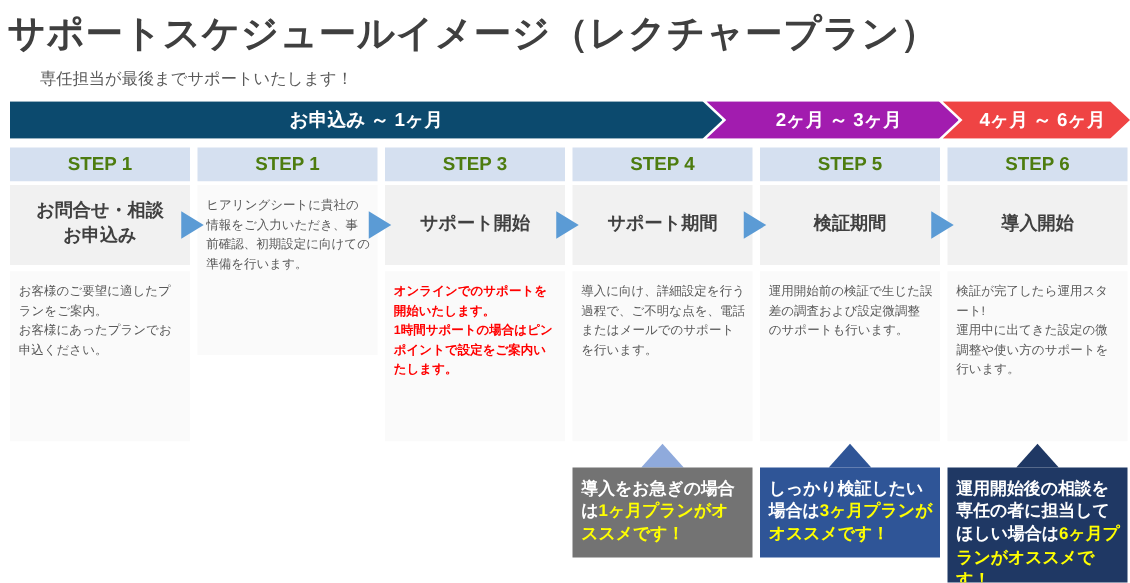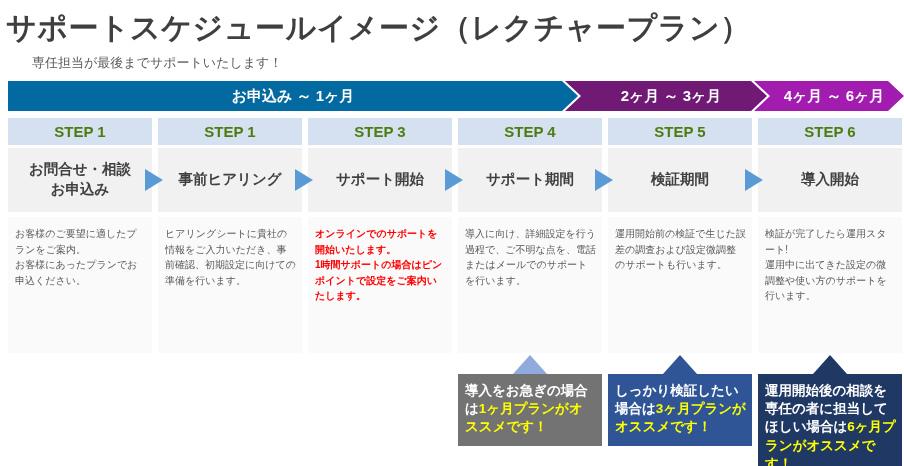--- a/index.html
+++ b/index.html
@@ -140,27 +140,27 @@
 </style>
 </head>
 <body>
 
 <div class="page">
 
   <h1 class="page-title">サポートスケジュールイメージ（レクチャープラン）</h1>
   <div class="page-subtitle">専任担当が最後までサポートいたします！</div>
 
   <div class="timeline">
-    <div class="time-bar first" style="background-color: #0369a1;">
+    <div class="time-bar first" style="background-color: #0c4a6e;">
       <span>お申込み ～ 1ヶ月</span>
     </div>
-    <div class="time-bar chev second" style="background-color: #701a75;">
+    <div class="time-bar chev second" style="background-color: #a21caf;">
       <span>2ヶ月 ～ 3ヶ月</span>
     </div>
-    <div class="time-bar chev third" style="background-color: #a21caf;">
+    <div class="time-bar chev third" style="background-color: #ef4444;">
       <span>4ヶ月 ～ 6ヶ月</span>
     </div>
   </div>
 
   <div class="steps">
 
     <div class="flow-arrow"></div>
     <div class="flow-arrow"></div>
     <div class="flow-arrow"></div>
     <div class="flow-arrow"></div>
@@ -169,21 +169,20 @@
     <div class="step-col">
       <div class="step-header">STEP 1</div>
       <div class="step-title">お問合せ・相談
 お申込み</div>
       <div class="step-desc">お客様のご要望に適したプランをご案内。
 お客様にあったプランでお申込ください。</div>
     </div>
 
     <div class="step-col">
       <div class="step-header">STEP 1</div>
-      <div class="step-title">事前ヒアリング</div>
       <div class="step-desc">ヒアリングシートに貴社の情報をご入力いただき、事前確認、初期設定に向けての準備を行います。</div>
     </div>
 
     <div class="step-col">
       <div class="step-header">STEP 3</div>
       <div class="step-title">サポート開始</div>
       <div class="step-desc emphasis">オンラインでのサポートを開始いたします。
 1時間サポートの場合はピンポイントで設定をご案内いたします。</div>
     </div>
 

